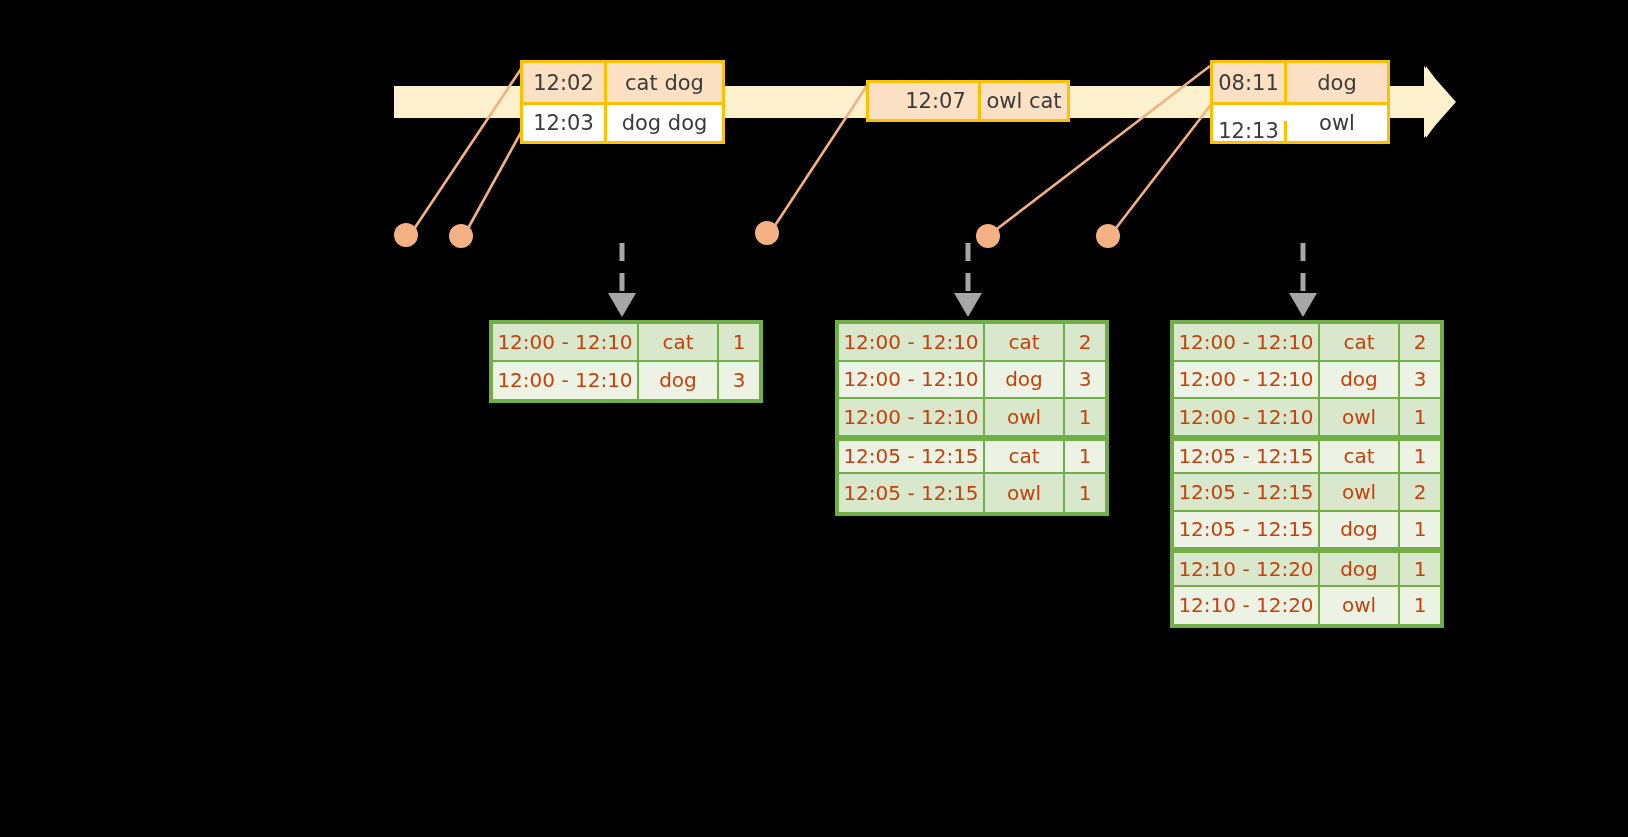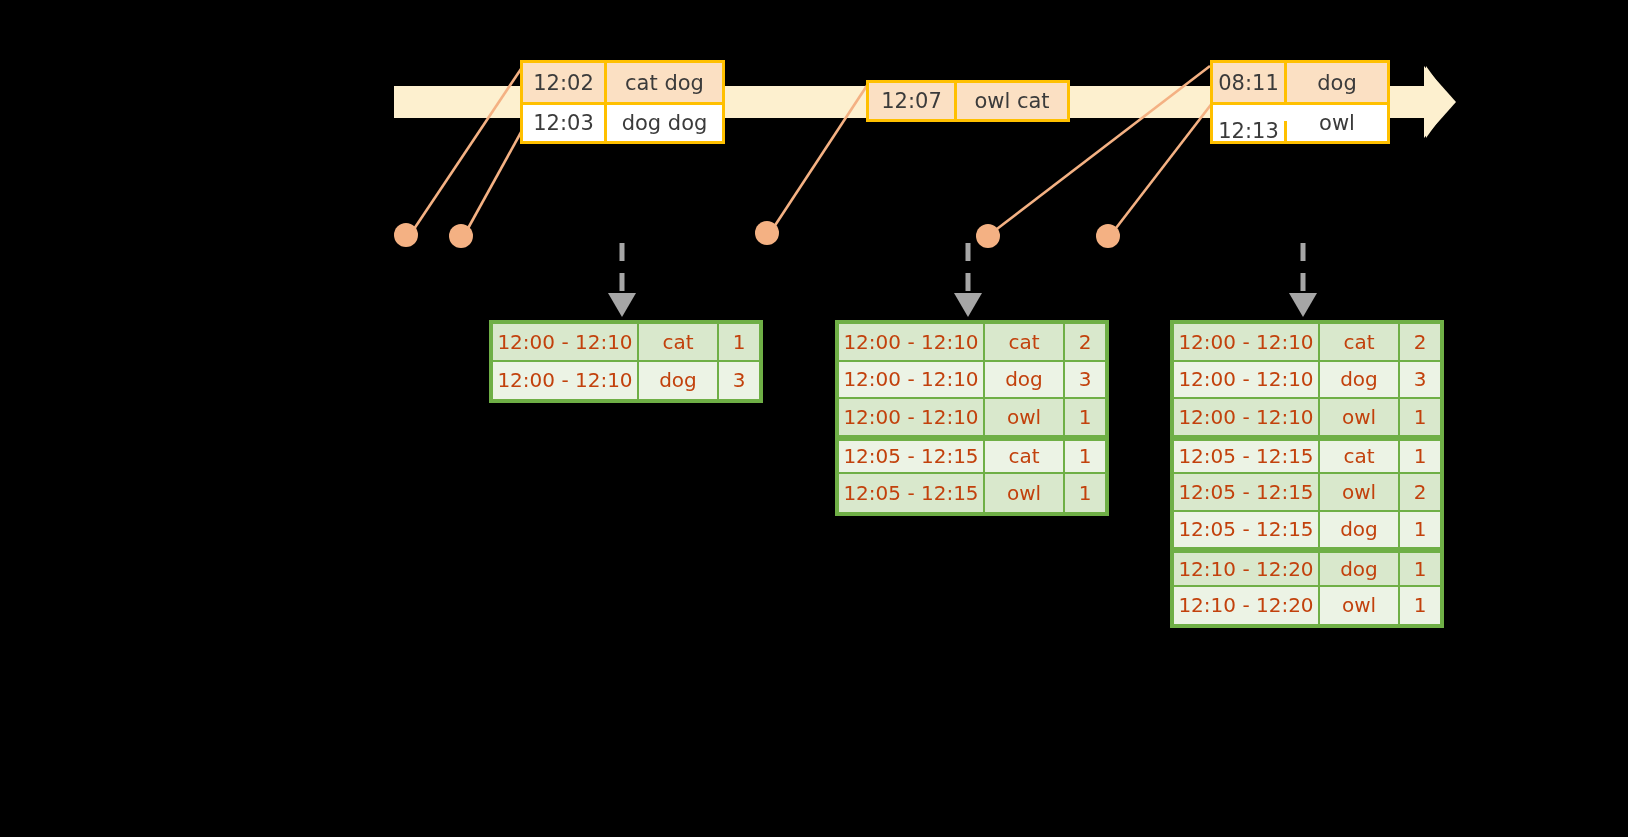--- a/index.html
+++ b/index.html
@@ -38,21 +38,21 @@
     box-sizing: border-box;
     display: flex;
     flex-direction: column;
   }
   .event-row {
     display: flex;
     flex-direction: row;
     height: 50%;
     box-sizing: border-box;
   }
-  .event-box.single .event-row { height: 100%; }
+  .event-box.single .event-row { height: 100%; padding-left: 24px; }
   .event-row + .event-row { border-top: 3px solid #FFC000; }
   .event-time {
     box-sizing: border-box;
     border-right: 3px solid #FFC000;
     display: flex;
     align-items: center;
     justify-content: center;
     font-size: 21px;
     color: #3b3b3b;
     letter-spacing: 0px;

